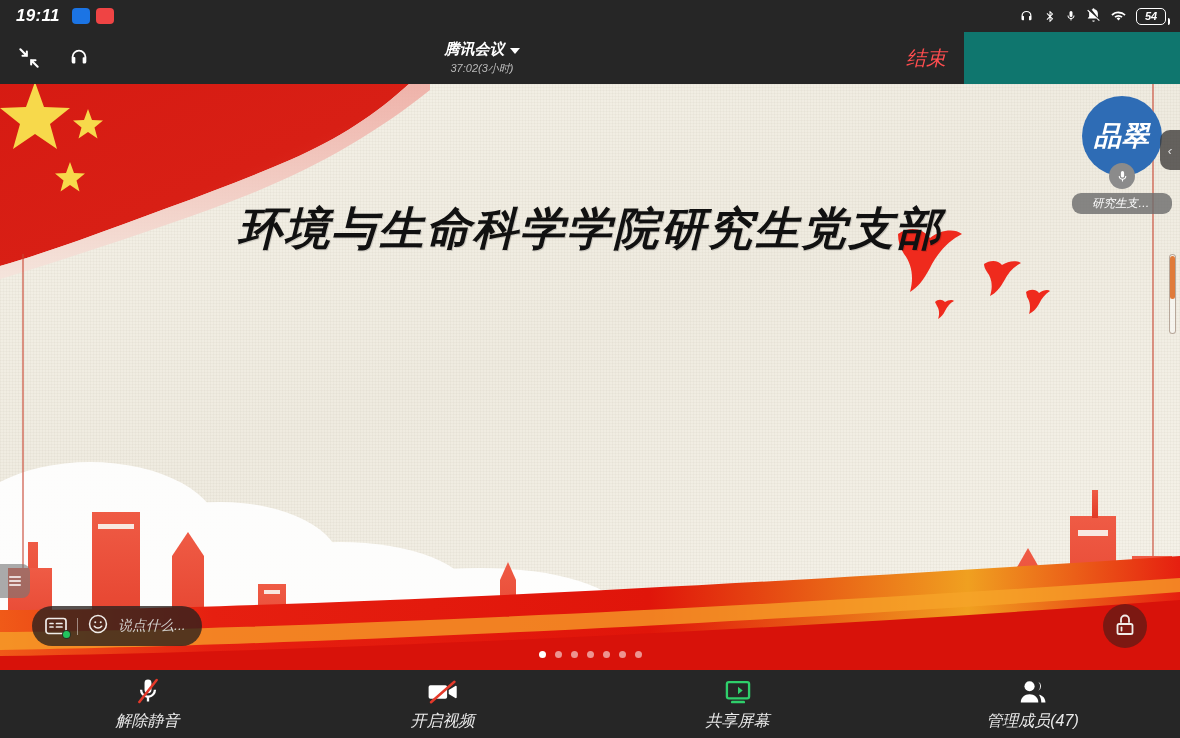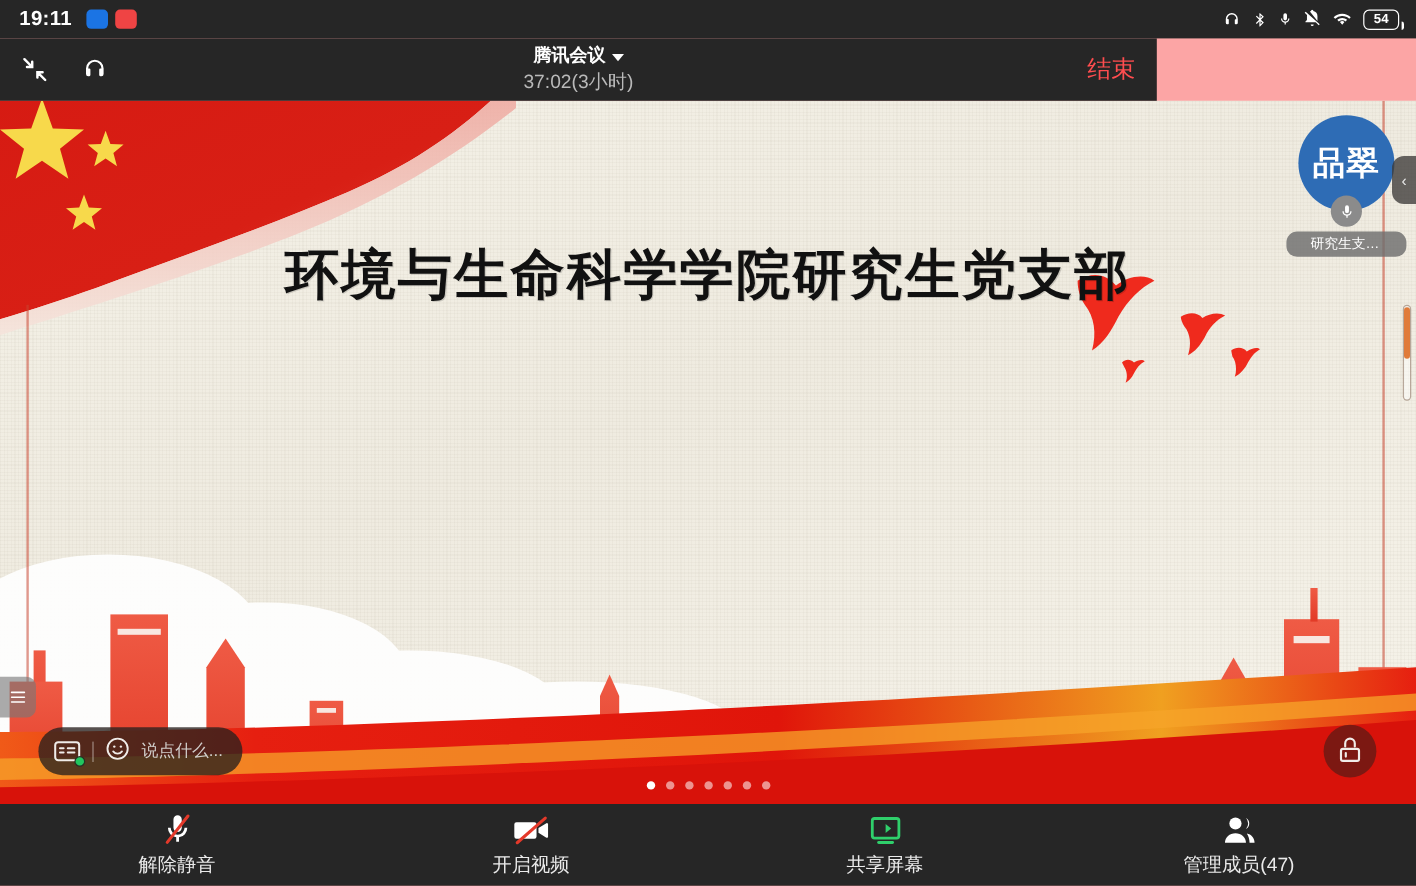--- a/index.html
+++ b/index.html
@@ -1,19 +1,19 @@
 <!DOCTYPE html>
 <html><head>
 <meta charset="utf-8">
 <style>
   * { margin:0; padding:0; box-sizing:border-box; }
   html,body { width:1180px; height:738px; overflow:hidden; background:#000; }
   body { font-family:"Liberation Sans","DejaVu Sans",sans-serif; }
 
-  #app { position:relative; width:1180px; height:738px; background:#fca5a5; overflow:hidden; }
+  #app { position:relative; width:1180px; height:738px; background:#0f766e; overflow:hidden;font-style:italic; }
 
   
   .statusbar { position:absolute; left:0; top:0; width:1180px; height:32px;
                background:#262626; display:flex; align-items:center;
                padding:0 10px; color:#fff; z-index:40; }
   .sb-clock { font-size:17px; font-weight:600; letter-spacing:.3px; margin-left:6px; }
   .sb-left-icons { display:flex; align-items:center; gap:6px; margin-left:12px; }
   .sb-appicon { width:18px; height:16px; border-radius:4px; display:block; }
   .sb-right { margin-left:auto; display:flex; align-items:center; gap:9px; }
   .sb-right svg { display:block; }
@@ -28,21 +28,21 @@
              background:#262626; z-index:40; }
   .mh-icon { position:absolute; top:50%; transform:translateY(-50%);
              width:34px; height:34px; display:flex; align-items:center; justify-content:center; }
   .mh-min { left:12px; }
   .mh-audio { left:62px; }
   .mh-center { position:absolute; left:0; right:0; top:0; bottom:0;
                display:flex; flex-direction:column; align-items:center; justify-content:center;
                pointer-events:none; }
   .mh-title { display:flex; align-items:center; gap:5px; color:#fff;
               font-size:15px; font-weight:700; pointer-events:auto; }
-  .mh-sub { color:#b9b9b9; font-size:16px; margin-top:2px; }
+  .mh-sub { color:#b9b9b9; font-size:11px; margin-top:2px; }
   .mh-end { position:absolute; right:18px; top:50%; transform:translateY(-50%);
             color:#ff4d4f; font-size:20px; font-weight:500; }
   .chev-d { width:0;height:0;border-left:5px solid transparent;border-right:5px solid transparent;
             border-top:6px solid #fff; margin-top:2px; }
 
   
   .stage { position:absolute; left:0; top:84px; width:1180px; height:586px;
            overflow:hidden; background:#f2efe6; }
   .slide { position:absolute; inset:0; }
 

